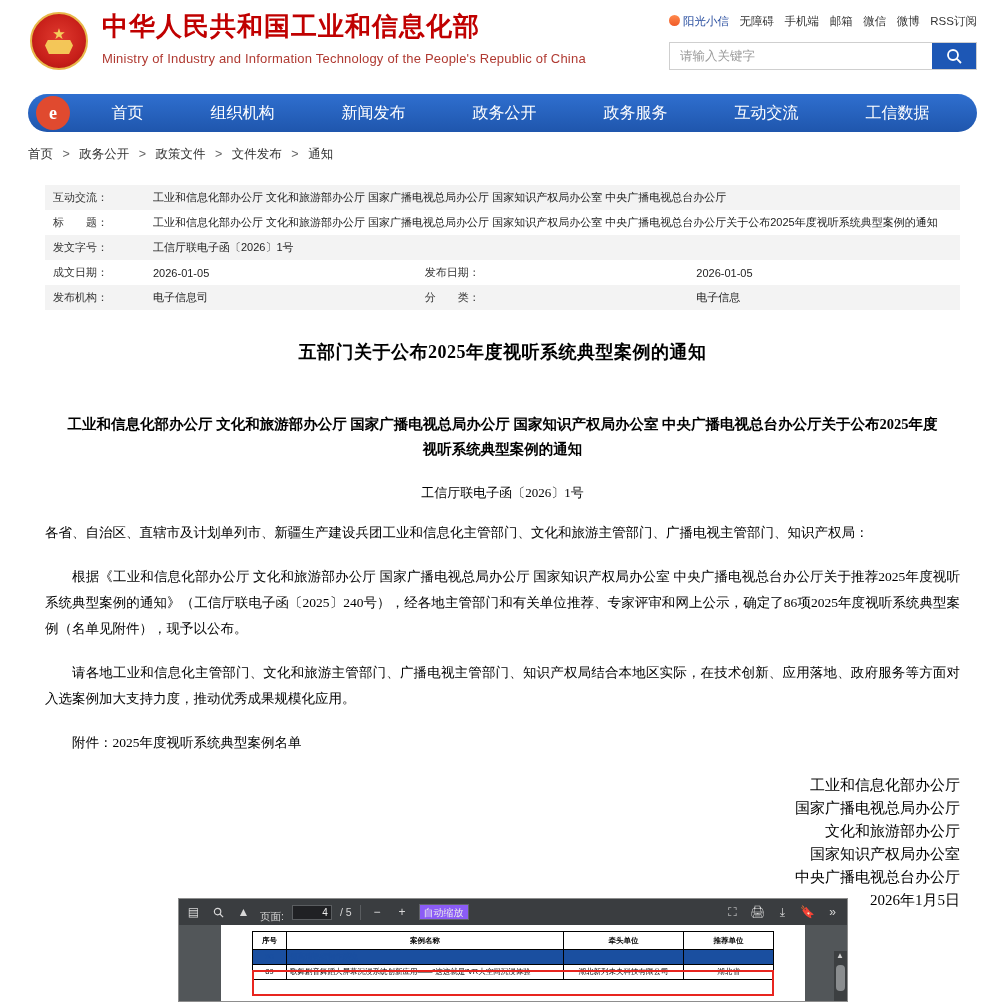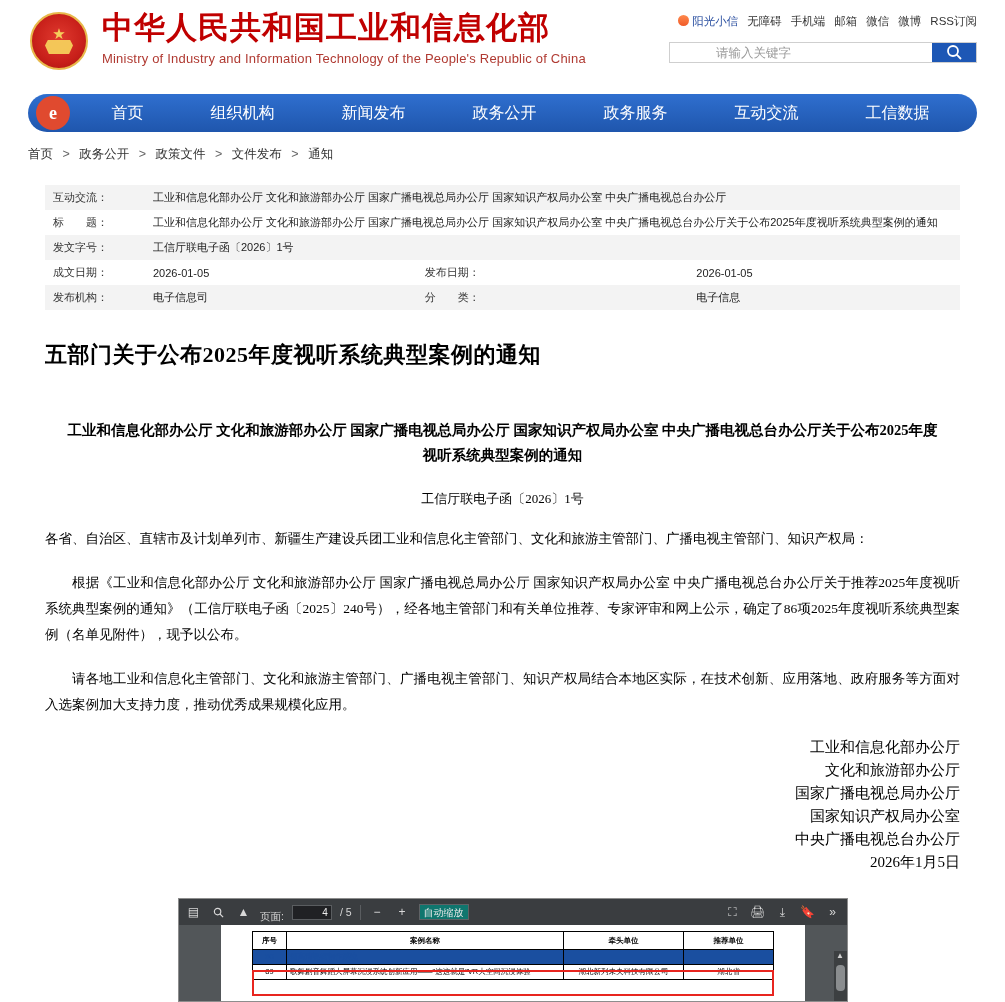--- a/index.html
+++ b/index.html
@@ -42,58 +42,57 @@
     color: #f5cf5b; font-size: 15px; line-height: 15px;
   }
   .emblem .gear {
     position: absolute; left: 50%; top: 30px; transform: translateX(-50%);
     width: 28px; height: 14px;
     background: #f5cf5b;
     clip-path: polygon(0 40%, 10% 0, 90% 0, 100% 40%, 86% 100%, 14% 100%);
     opacity: .95;
   }
   .title-cn {
-    font-family: Liberation Sans, sans-serif;
-    font-size: 31px;
+    font-family: Liberation Mono, monospace;
+    font-size: 26px;
     font-weight: bold;
     color: #c00000;
     letter-spacing: 1px;
     line-height: 36px;
     white-space: nowrap;
   }
   .title-en {
     margin-top: 5px;
     font-size: 13px;
     color: #b03a32;
     letter-spacing: .2px;
     white-space: nowrap;
   }
   .header-right {
     position: absolute;
     right: 28px; top: 12px;
     width: 308px;
   }
   .toplinks {
-    display: flex; justify-content: flex-end; align-items: center;
+    display: flex; justify-content: space-between; align-items: center;
     gap: 9px;
     font-size: 11.5px; color: #333;
     height: 18px;
   }
   .toplinks .tl { cursor: pointer; white-space: nowrap; }
   .toplinks .tl.first { color: #2a4fa0; }
   .toplinks .dot {
     width: 11px; height: 11px; border-radius: 50%;
     background: linear-gradient(#ff8a4d, #f05a28);
     display: inline-block; margin-right: 3px; vertical-align: -1px;
   }
   .searchbox {
     margin-top: 12px;
-    display: flex; height: 21px;
+    display: flex; height: 28px;
     border: 1px solid #cfcfcf;
-    padding-left: 36px;
   }
   .searchbox input {
     flex: 1; border: 0; outline: none;
     padding: 0 10px; font-size: 12.5px; color: #333;
     font-family: "Liberation Sans", sans-serif;
   }
   .searchbox input::placeholder { color: #9b9b9b; }
   .search-btn {
     width: 44px; background: #1d57b5;
     display: flex; align-items: center; justify-content: center;
@@ -145,22 +144,23 @@
   .meta tr { height: 25px; }
   .meta tr:nth-child(odd) { background: #f3f3f3; }
   .meta tr:nth-child(even) { background: #ffffff; }
   .meta td { padding: 2px 8px; vertical-align: middle; }
   .meta td.k { width: 100px; color: #333; }
   .meta td.k2 { width: 100px; color: #333; }
 
   
   .doc { margin: 0 45px; }
   h1.doc-title {
-    font-family: "Liberation Serif", serif;
-    font-size: 22px;
+    text-align: center;
+    font-family: "Liberation Serif", serif;
+    font-size: 18px;
     font-weight: bold;
     margin: 30px 0 0 0;
     letter-spacing: .5px;
   }
   h2.doc-sub {
     text-align: center;
     font-family: "Liberation Serif", serif;
     font-size: 14.5px;
     font-weight: bold;
     line-height: 25px;
@@ -211,21 +211,21 @@
   .pdf-toolbar .sep-v { width: 1px; height: 15px; background: #5a5d60; }
   .pdf-page-label { font-size: 10.5px; color: #d8d8d8; margin-top: 9px; }
   .pdf-page-input {
     width: 40px; height: 15px; background: #202124;
     border: 1px solid #5a5d60; color: #eee;
     font-size: 10px; text-align: right; padding: 0 3px;
     font-family: "Liberation Sans", sans-serif;
   }
   .pdf-total { font-size: 10.5px; color: #d8d8d8; }
   .pdf-zoom-sel {
-    background: #0f766e; border: 1px solid #5f6265;
+    background: #8b5cf6; border: 1px solid #5f6265;
     color: #eaeaea; font-size: 10px; padding: 1px 4px;
     height: 16px; line-height: 13px;
   }
   .pdf-spacer { flex: 1; }
   .pdf-body {
     position: relative;
     height: 78px; background: #525659;
     display: flex; justify-content: center;
   }
   .pdf-sheet {
@@ -366,25 +366,26 @@
   </tbody>
     </table>
 
   <div class="doc">
     <h1 class="doc-title">五部门关于公布2025年度视听系统典型案例的通知</h1>
     <h2 class="doc-sub">工业和信息化部办公厅 文化和旅游部办公厅 国家广播电视总局办公厅 国家知识产权局办公室 中央广播电视总台办公厅关于公布2025年度视听系统典型案例的通知</h2>
     <div class="doc-number">工信厅联电子函〔2026〕1号</div>
     <p>各省、自治区、直辖市及计划单列市、新疆生产建设兵团工业和信息化主管部门、文化和旅游主管部门、广播电视主管部门、知识产权局：</p>
     <p class="indent">根据《工业和信息化部办公厅 文化和旅游部办公厅 国家广播电视总局办公厅 国家知识产权局办公室 中央广播电视总台办公厅关于推荐2025年度视听系统典型案例的通知》（工信厅联电子函〔2025〕240号），经各地主管部门和有关单位推荐、专家评审和网上公示，确定了86项2025年度视听系统典型案例（名单见附件），现予以公布。</p>
     <p class="indent">请各地工业和信息化主管部门、文化和旅游主管部门、广播电视主管部门、知识产权局结合本地区实际，在技术创新、应用落地、政府服务等方面对入选案例加大支持力度，推动优秀成果规模化应用。</p>
+    <p class="indent">附件：2025年度视听系统典型案例名单</p>
 
     <div class="sign">
       <div>工业和信息化部办公厅</div>
+      <div>国家广播电视总局办公厅</div>
       <div>文化和旅游部办公厅</div>
-      <div>国家广播电视总局办公厅</div>
       <div>国家知识产权局办公室</div>
       <div>中央广播电视总台办公厅</div>
       <div>2026年1月5日</div>
     </div>
   </div>
 
   <div class="pdf">
     <div class="pdf-toolbar">
       <div class="ic">▤</div>
       <div class="ic">

